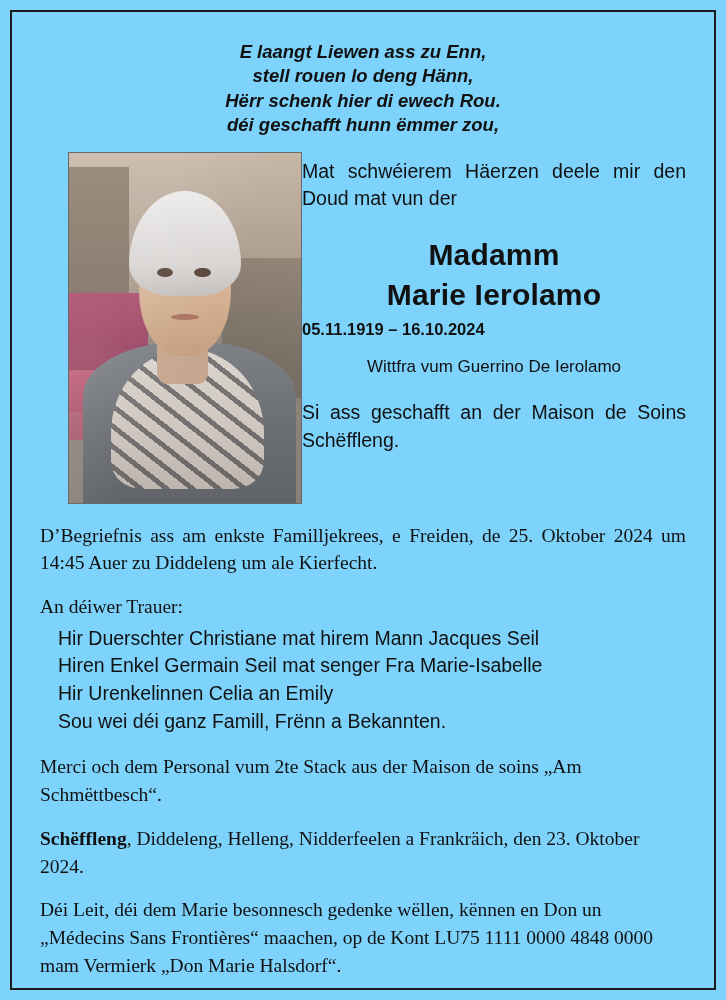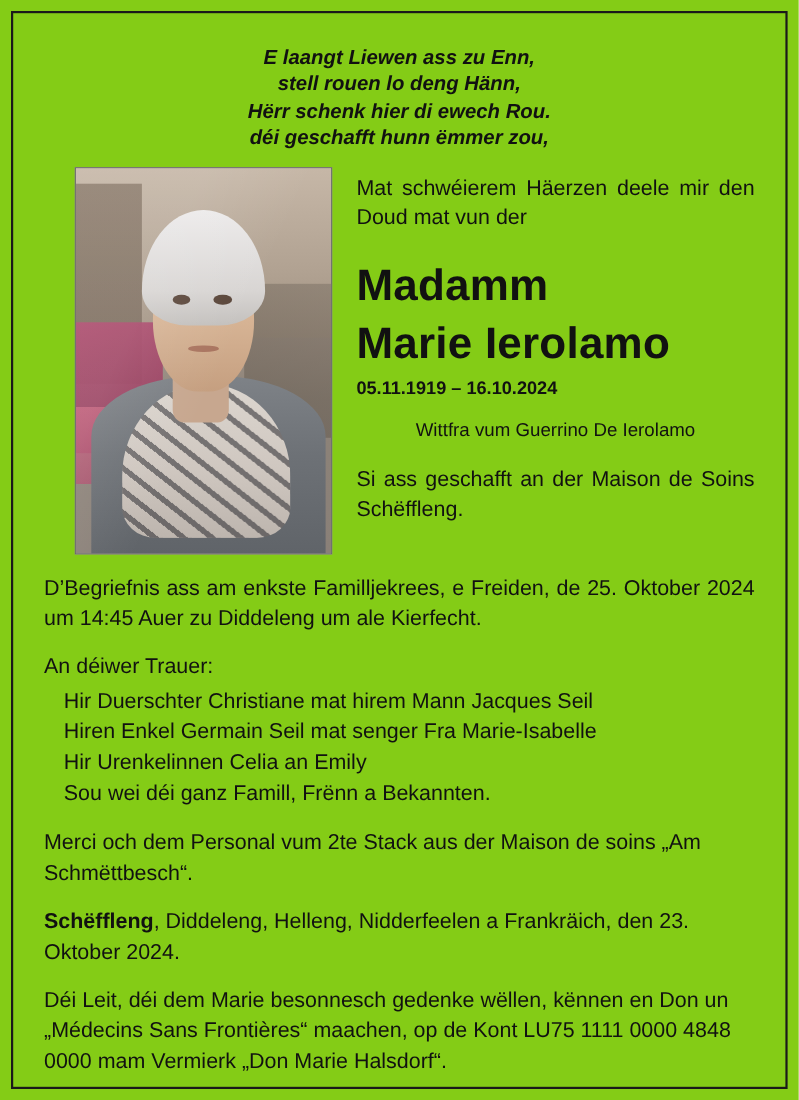--- a/index.html
+++ b/index.html
@@ -13,21 +13,21 @@
     font-family: "Liberation Sans", sans-serif;
     color: #111111;
     overflow: hidden;
   }
   .notice {
     position: relative;
     box-sizing: border-box;
     width: 726px;
     height: 1000px;
     padding: 10px;
-    background: #84cc16;
+    background: #7dd3fc;
   }
   .notice-inner {
     box-sizing: border-box;
     width: 100%;
     height: 100%;
     border: 2px solid #1a1a1a;
     padding: 22px 28px 18px 28px;
   }
   .poem {
     text-align: center;
@@ -37,21 +37,20 @@
     line-height: 1.32;
     color: #111111;
     margin: 6px 0 14px 0;
   }
   .poem div {
     white-space: nowrap;
   }
   .top-block {
     display: flex;
     align-items: flex-start;
-    gap: 22px;
     padding-left: 28px;
   }
   .portrait {
     width: 232px;
     flex: 0 0 232px;
     height: 350px;
     border: 1px solid #6a6a6a;
     position: relative;
     overflow: hidden;
     background: #b9b2ac;
@@ -176,22 +175,23 @@
     min-width: 0;
     padding-top: 6px;
   }
   .lead {
     font-size: 19.5px;
     line-height: 1.38;
     text-align: justify;
     margin: 0 0 14px 0;
   }
   .name {
+    text-align: center;
     font-weight: bold;
-    font-size: 40px;
+    font-size: 30px;
     line-height: 1.18;
     margin: 26px 0 8px 0;
     letter-spacing: .2px;
   }
   .dates {
     text-align: left;
     font-size: 16.5px;
     font-weight: bold;
     margin: 0 0 18px 0;
   }
@@ -207,20 +207,21 @@
     margin: 0;
   }
   .body-block {
     margin-top: 18px;
     font-size: 19.5px;
     line-height: 1.42;
   }
   .para {
     margin: 0 0 16px 0;
     text-align: left;
+    font-family: Liberation Serif, serif;
   }
   .para.justify {
     text-align: justify;
   }
   .family-list {
     margin: 2px 0 0 0;
     padding: 0 0 0 18px;
     list-style: none;
   }
   .family-list li {

